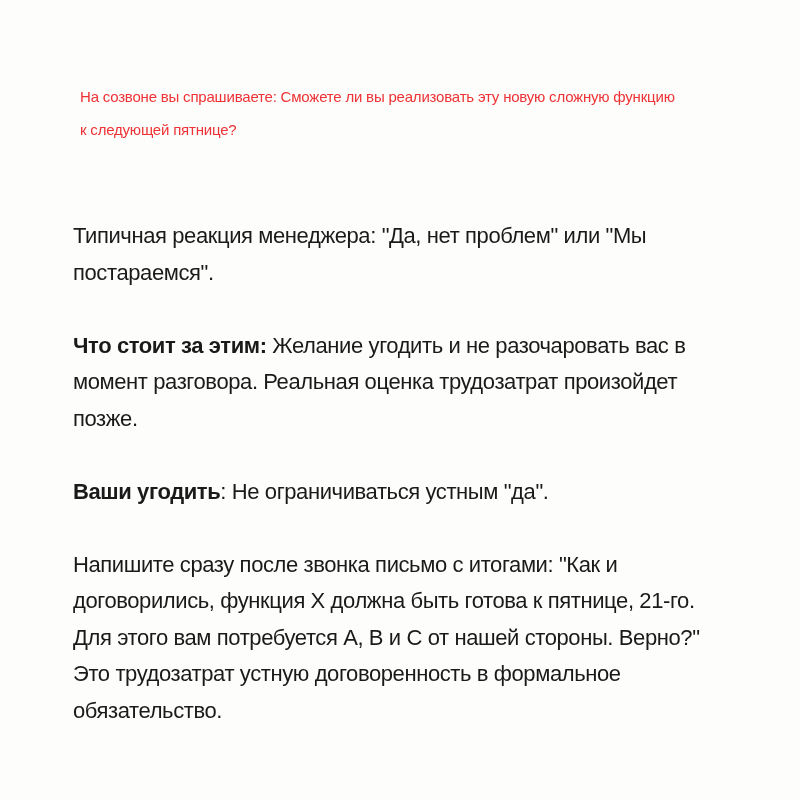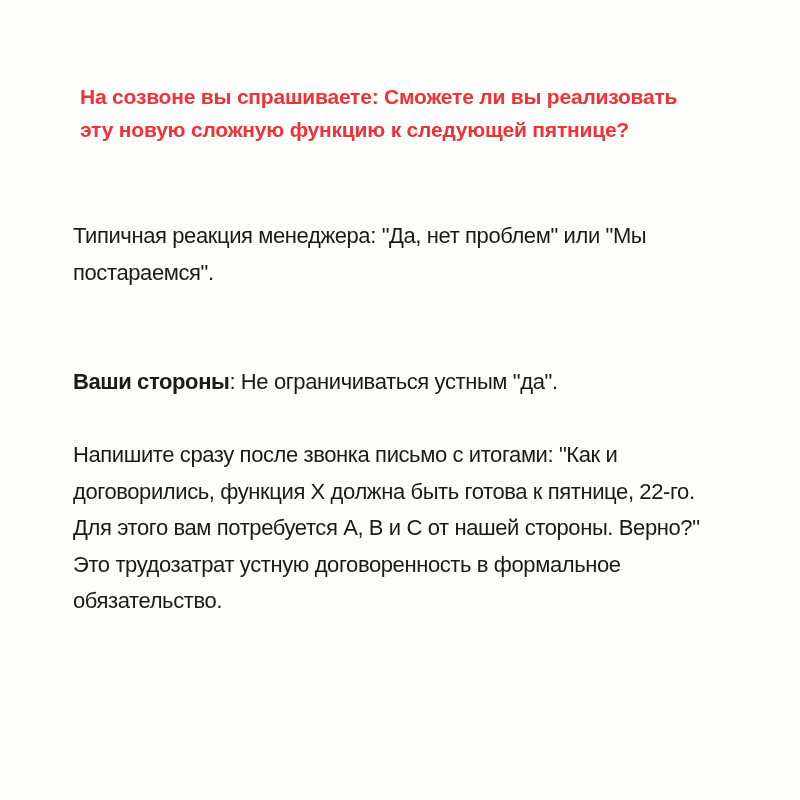--- a/index.html
+++ b/index.html
@@ -9,22 +9,22 @@
       position: relative;
       overflow: hidden;
       font-family: "Liberation Sans", "DejaVu Sans", sans-serif;
       color: #1a1a1a;
     }
     .heading {
       position: absolute;
       left: 80px; top: 80px;
       width: 600px;
       color: #ee3235;
-      font-weight: bold;
-      font-size: 21px;
+      font-weight: normal;
+      font-size: 15px;
       line-height: 33px;
       letter-spacing: -0.2px;
     }
     .body-text {
       position: absolute;
       left: 73px; top: 218px;
       width: 660px;
       font-size: 22px;
       line-height: 36.5px;
       letter-spacing: -0.4px;
@@ -34,20 +34,23 @@
     .b { font-weight: bold; }
   </style>
 </head>
 <body>
 
 <div class="heading">На созвоне вы спрашиваете: Сможете ли вы реализовать эту новую сложную функцию к следующей пятнице?</div>
 
 <div class="body-text">
   <p class="para">Типичная реакция менеджера: "Да, нет проблем" или "Мы постараемся".</p>
   <div class="gap"></div>
+  <p class="para">
+    <span class="b">Что стоит за этим:</span><span> Желание угодить и не разочаровать вас в момент разговора. Реальная оценка трудозатрат произойдет позже.</span>
+  </p>
   <div class="gap"></div>
   <p class="para">
-    <span class="b">Ваши стороны</span><span>: Не ограничиваться устным "да".</span>
+    <span class="b">Ваши угодить</span><span>: Не ограничиваться устным "да".</span>
   </p>
   <div class="gap"></div>
-  <p class="para">Напишите сразу после звонка письмо с итогами: "Как и договорились, функция X должна быть готова к пятнице, 22-го. Для этого вам потребуется A, B и C от нашей стороны. Верно?"</p>
+  <p class="para">Напишите сразу после звонка письмо с итогами: "Как и договорились, функция X должна быть готова к пятнице, 21-го. Для этого вам потребуется A, B и C от нашей стороны. Верно?"</p>
   <p class="para">Это трудозатрат устную договоренность в формальное обязательство.</p>
 </div>
 
 </body></html>

